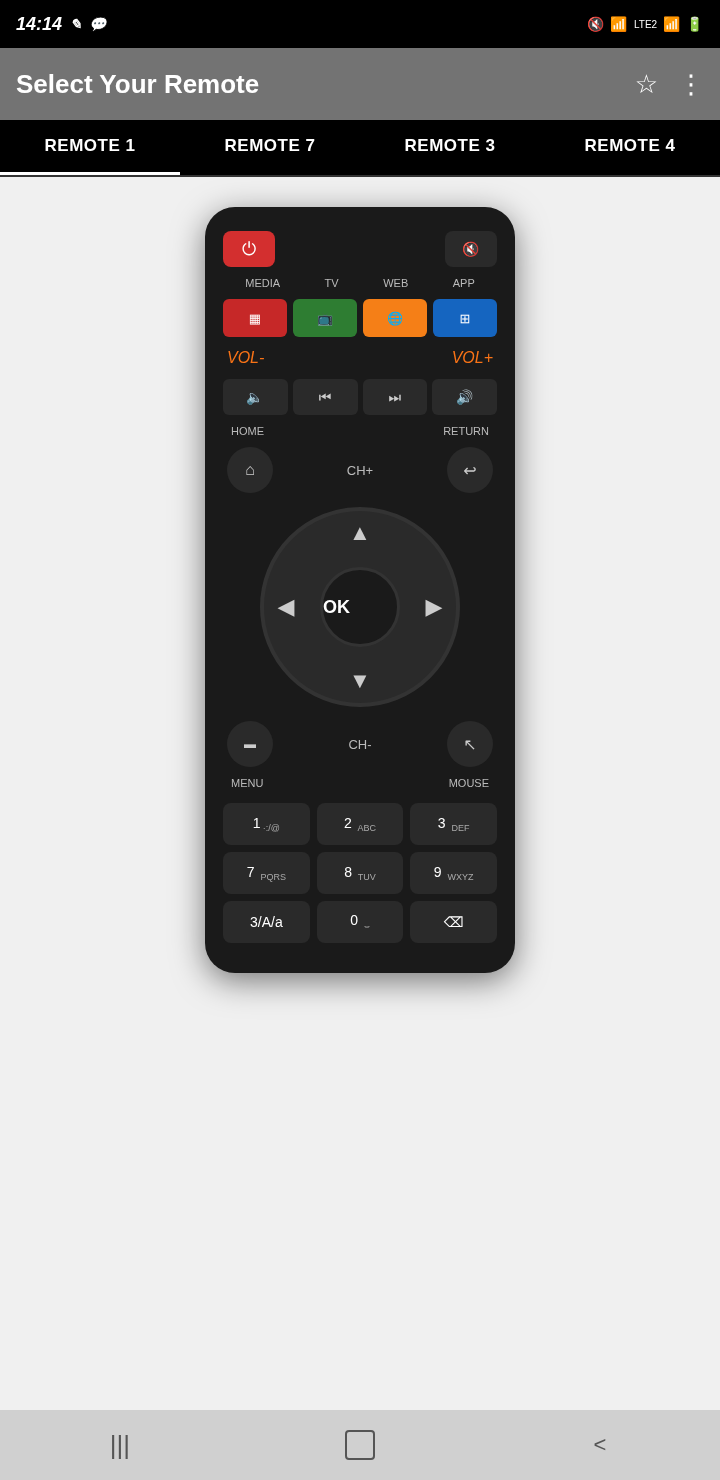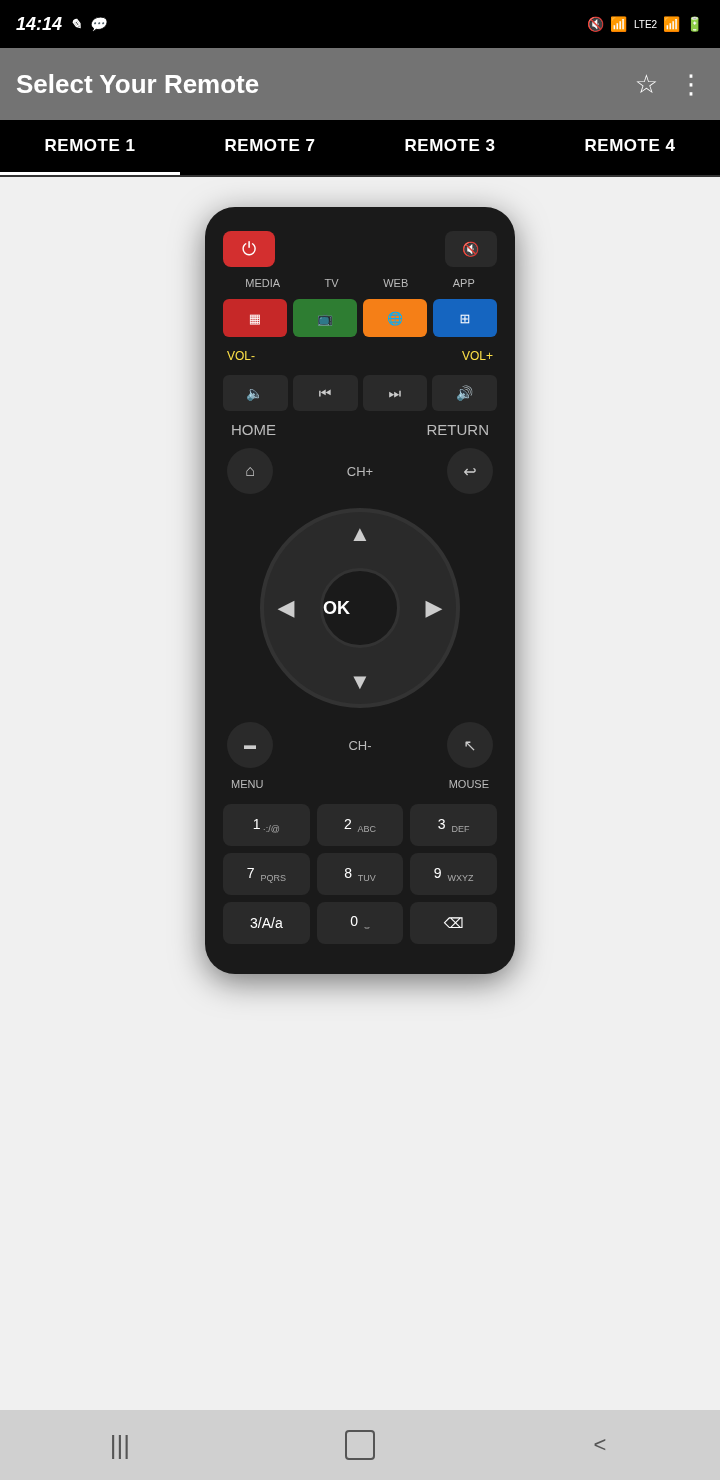--- a/index.html
+++ b/index.html
@@ -179,22 +179,23 @@
 
     
     .vol-row {
       width: 100%;
       display: flex;
       justify-content: space-between;
       align-items: center;
       padding: 2px 4px;
     }
     .vol-label {
-      color: #fde047;
-      font-size: 12px;
+      color: #f97316;
+      font-size: 16px;
+      font-style: italic;
     }
 
     
     .media-row {
       width: 100%;
       display: flex;
       justify-content: space-between;
       gap: 5px;
     }
     .btn-media-ctrl {
@@ -211,21 +212,21 @@
       justify-content: center;
     }
 
     
     .home-return-labels {
       width: 100%;
       display: flex;
       justify-content: space-between;
       padding: 0 8px;
       color: #bbb;
-      font-size: 15px;
+      font-size: 11px;
     }
 
     
     .nav-top-row {
       width: 100%;
       display: flex;
       justify-content: space-between;
       align-items: center;
       padding: 0 4px;
     }

